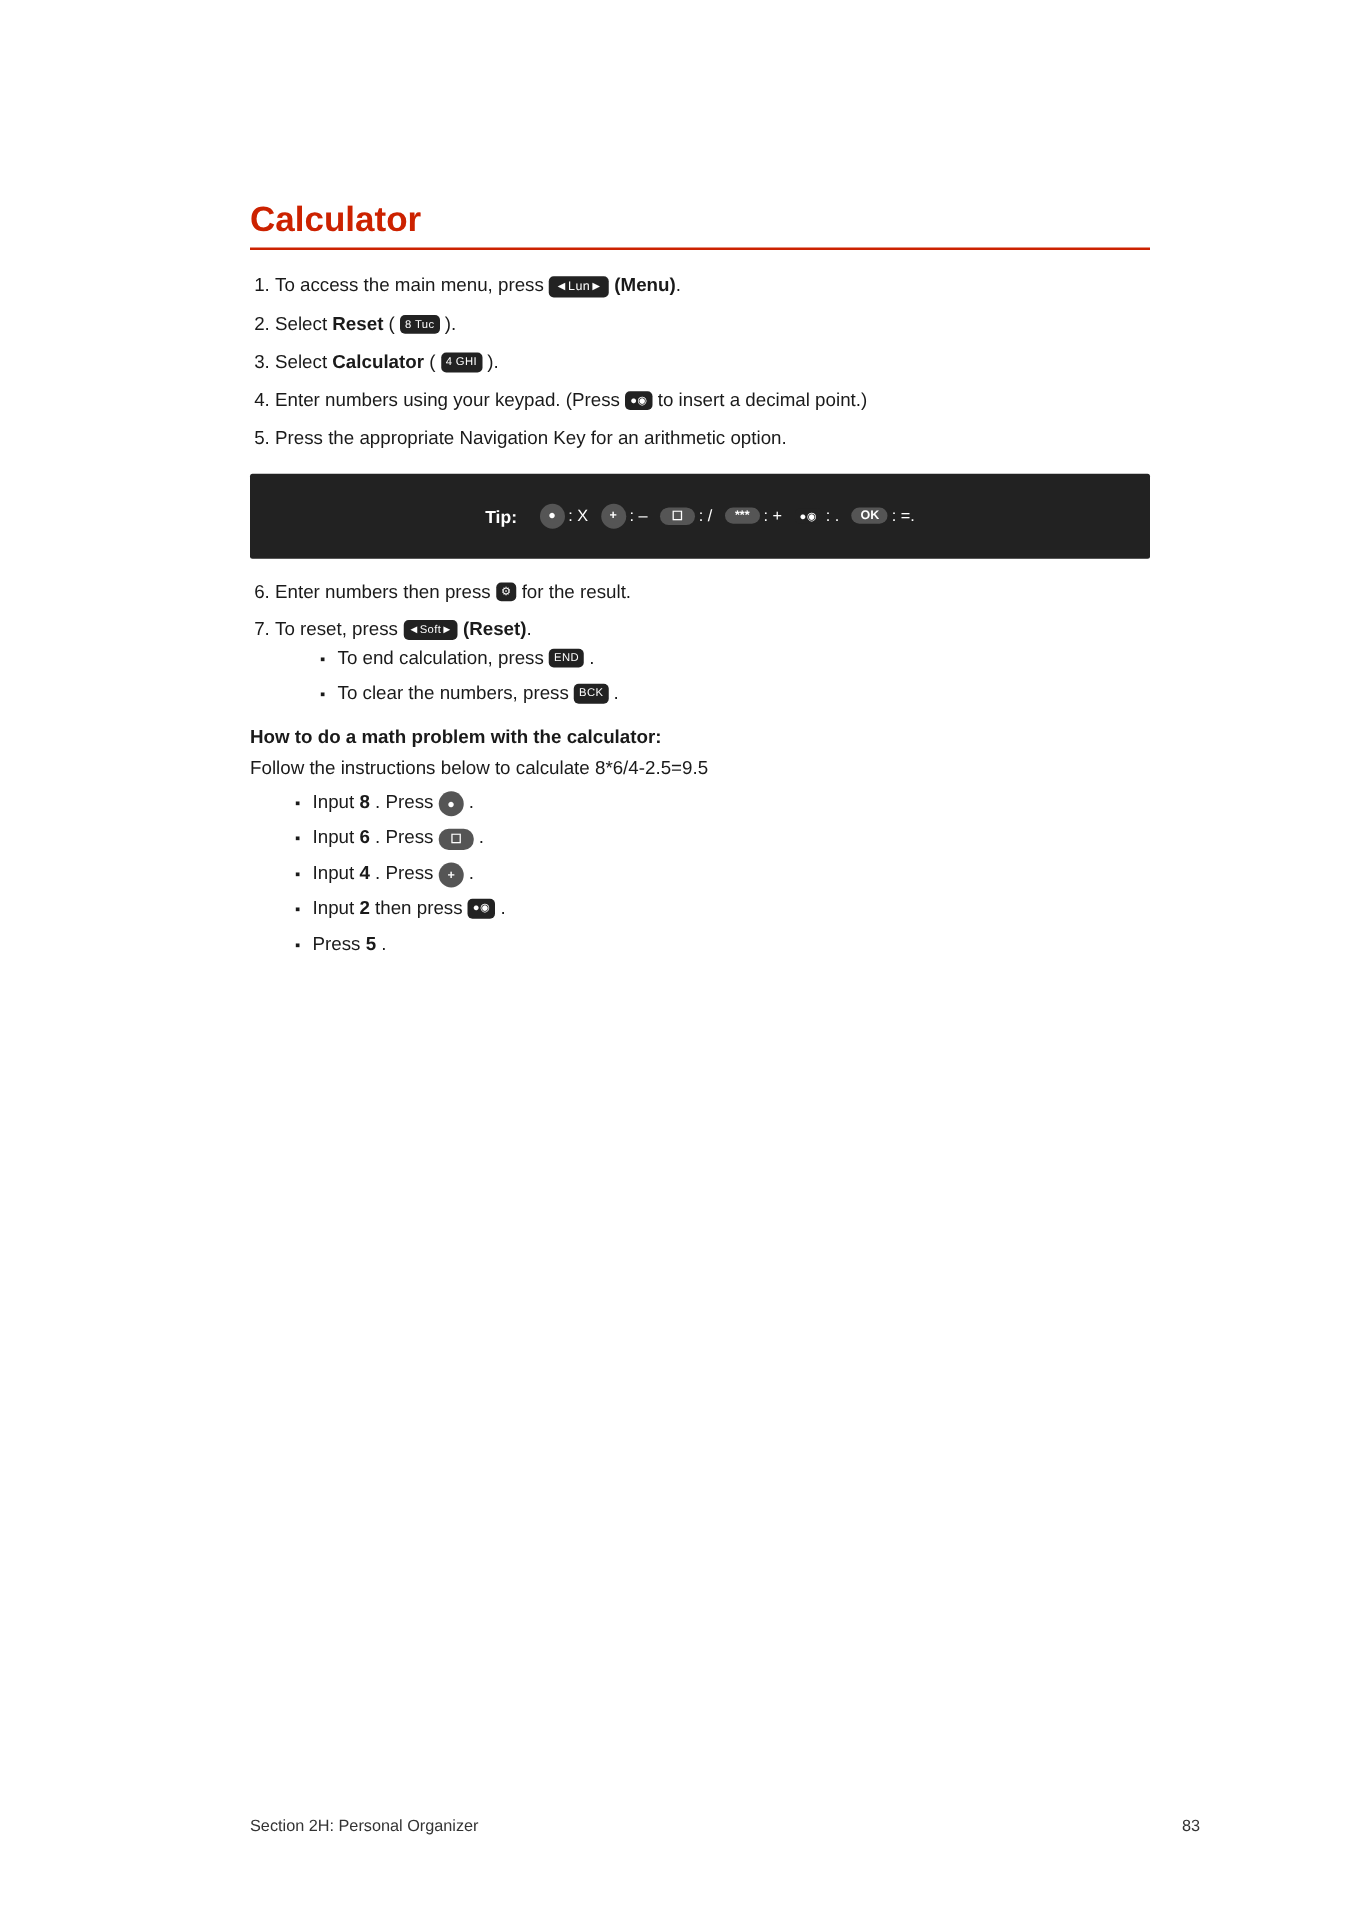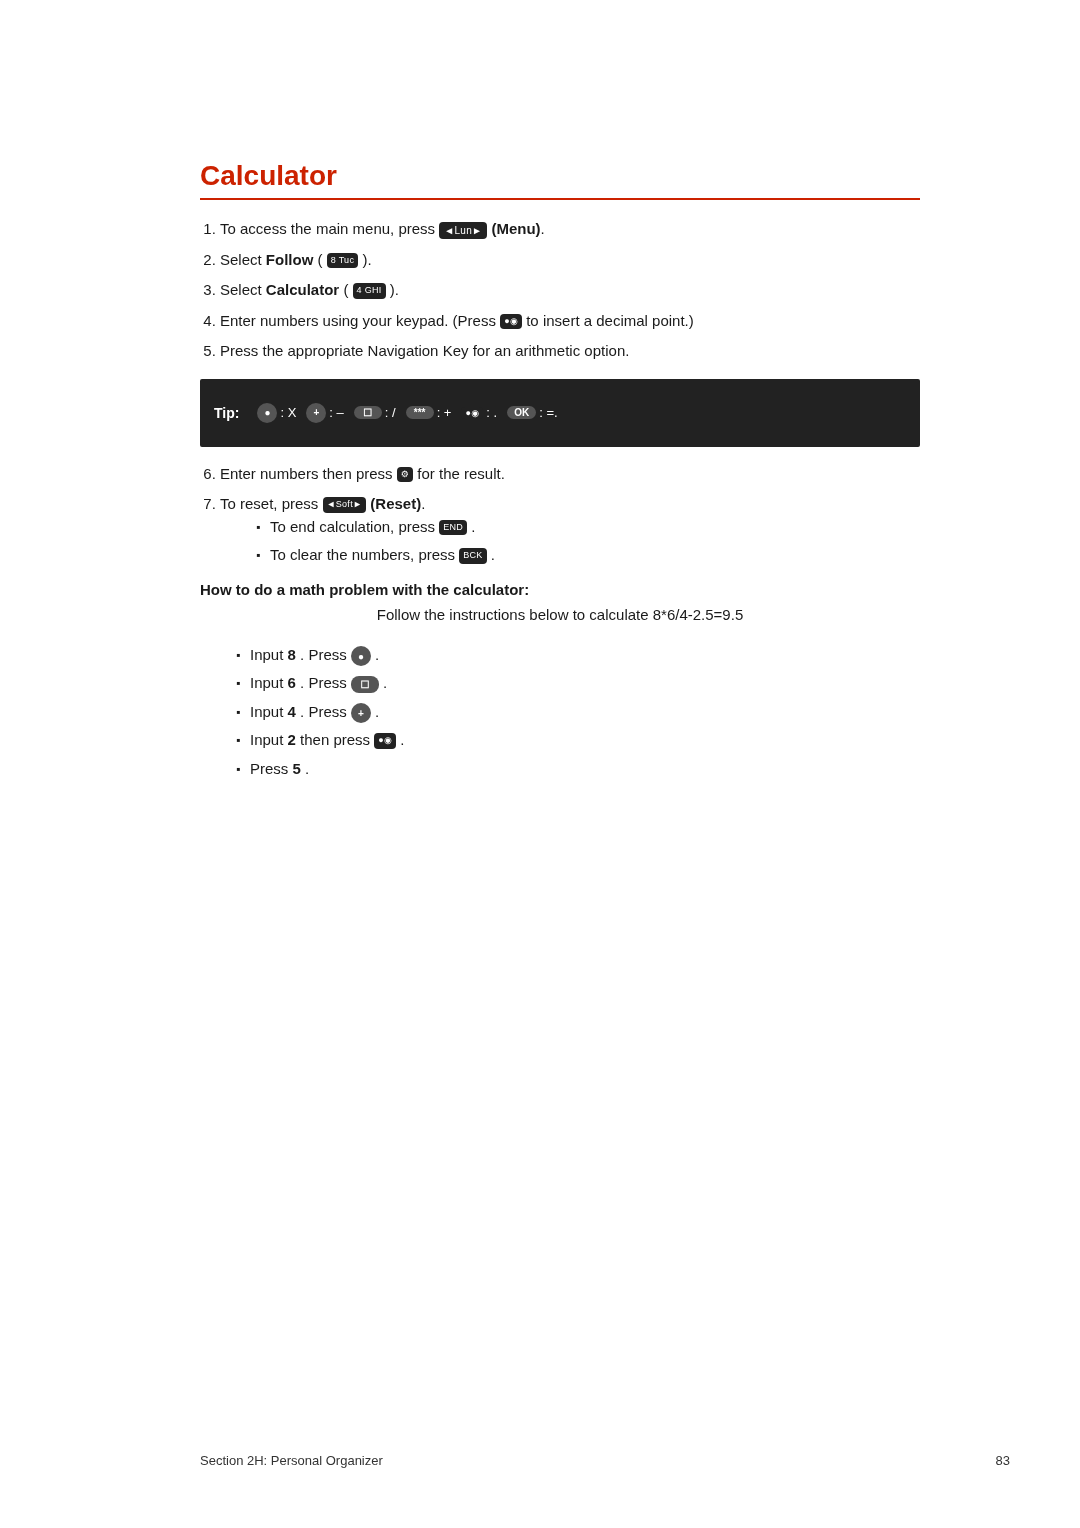--- a/index.html
+++ b/index.html
@@ -55,20 +55,21 @@
     }
     .tip-box {
       background: #222;
       color: #fff;
       display: flex;
       align-items: center;
       padding: 24px 14px;
       margin: 16px 0 16px 0;
       font-size: 13px;
       border-radius: 2px;
+      justify-content: center;
     }
     .tip-label {
       font-weight: bold;
       font-size: 14px;
       margin-right: 18px;
       white-space: nowrap;
     }
     .tip-content {
       display: flex;
       align-items: center;
@@ -104,23 +105,22 @@
       font-size: 10px;
       font-weight: bold;
       min-width: 28px;
     }
     .section-heading {
       font-weight: bold;
       font-size: 15px;
       margin: 14px 0 8px 0;
     }
     .sub-text {
-      margin-bottom: 21px;
-      font-size: 15px;
-      text-align: center;
+      margin-bottom: 8px;
+      font-size: 15px;
     }
     ul.bullet-list {
       list-style: none;
       margin-left: 36px;
       margin-bottom: 6px;
     }
     ul.bullet-list li {
       margin-bottom: 6px;
       font-size: 15px;
       line-height: 1.5;
@@ -135,41 +135,41 @@
       font-size: 12px;
       top: 2px;
     }
     .footer {
       position: absolute;
       bottom: 60px;
       left: 0;
       right: 0;
       display: flex;
       justify-content: space-between;
-      padding: 0 70px 0 200px;
+      padding: 0 120px 0 200px;
       font-size: 13px;
       color: #333;
     }
   </style>
 </head>
 <body>
 
 <div class="page">
 
   <h1 class="title">Calculator</h1>
 
 
   <ol class="main-list">
     <li>
       <span>To access the main menu, press </span>
       <span class="key-btn">◄Lun►</span>
       <span> <strong>(Menu)</strong>.</span>
     </li>
     <li>
-      <span>Select <strong>Follow</strong> ( </span>
+      <span>Select <strong>Reset</strong> ( </span>
       <span class="key-btn small">8 Tuc</span>
       <span> ).</span>
     </li>
     <li>
       <span>Select <strong>Calculator</strong> ( </span>
       <span class="key-btn small">4 GHI</span>
       <span> ).</span>
     </li>
     <li>
       <span>Enter numbers using your keypad. (Press </span>

